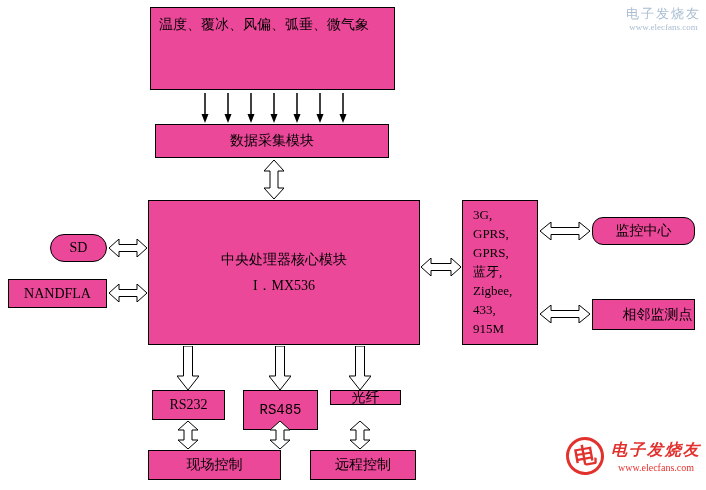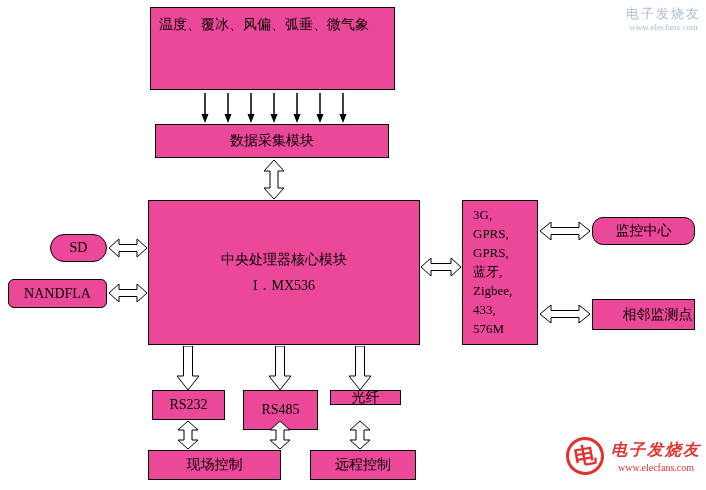--- a/index.html
+++ b/index.html
@@ -15,26 +15,26 @@
   .col{flex-direction:column;}
   .arr{position:absolute;display:block;}
   .arr polygon{fill:#ffffff;stroke:#000000;stroke-width:1;}
   .solid-arr line{stroke:#000;stroke-width:1.5;}
   .solid-arr polygon{fill:#000;stroke:none;}
   
   .sensor{left:150px;top:7px;width:245px;height:83px;padding:6px 8px;line-height:22px;}
   .daq{left:155px;top:124px;width:234px;height:34px;}
   .cpu{left:148px;top:200px;width:272px;height:145px;line-height:26px;}
   .sd{left:50px;top:234px;width:57px;height:28px;border-radius:14px;}
-  .nandfla{left:8px;top:279px;width:99px;height:29px;border-radius:6px;}
+  .nandfla{left:8px;top:279px;width:99px;height:29px;}
   .comm{left:462px;top:200px;width:76px;height:145px;padding:4px 4px 0 10px;font-size:13px;line-height:19px;}
   .monitor{left:592px;top:217px;width:103px;height:28px;border-radius:11px;}
   .adjacent{left:592px;top:299px;width:103px;height:31px;padding-left:28px;}
   .rs232{left:152px;top:390px;width:73px;height:30px;}
-  .rs485{left:243px;top:390px;width:75px;height:40px;}
+  .rs485{left:243px;top:390px;width:75px;height:40px;font-family:Liberation Mono, monospace;}
   .fiber{left:330px;top:390px;width:71px;height:15px;}
   .field{left:148px;top:450px;width:133px;height:30px;}
   .remote{left:310px;top:450px;width:106px;height:30px;}
   
   .wm-top{position:absolute;right:5px;top:6px;text-align:center;color:#a9bdd1;line-height:1.25;}
   .wm-top .wm-title{font-size:13px;letter-spacing:2px;}
   .wm-top .wm-url{font-size:9px;}
   .brand{position:absolute;left:566px;top:437px;display:flex;align-items:center;color:#e2322e;}
   .brand-logo{
     width:38px;height:38px;border:3px solid #e2322e;border-radius:50%;box-sizing:border-box;
@@ -115,21 +115,21 @@
     <polygon points="0,9 10,0 10,5.5 28,5.5 28,0 38,9 28,18 28,12.5 10,12.5 10,18"></polygon>
   </svg>
 
   <div class="box comm">
     <div>3G,</div>
     <div>GPRS,</div>
     <div>GPRS,</div>
     <div>蓝牙,</div>
     <div>Zigbee,</div>
     <div>433,</div>
-    <div>576M</div>
+    <div>915M</div>
   </div>
 
   <svg class="arr" style="left:421px;top:258px" width="40" height="18">
     <polygon points="0,9 10,0 10,5.5 30,5.5 30,0 40,9 30,18 30,12.5 10,12.5 10,18"></polygon>
   </svg>
 
   <div class="box center monitor">
     <span>监控中心</span>
   </div>
   <div class="box center adjacent">

